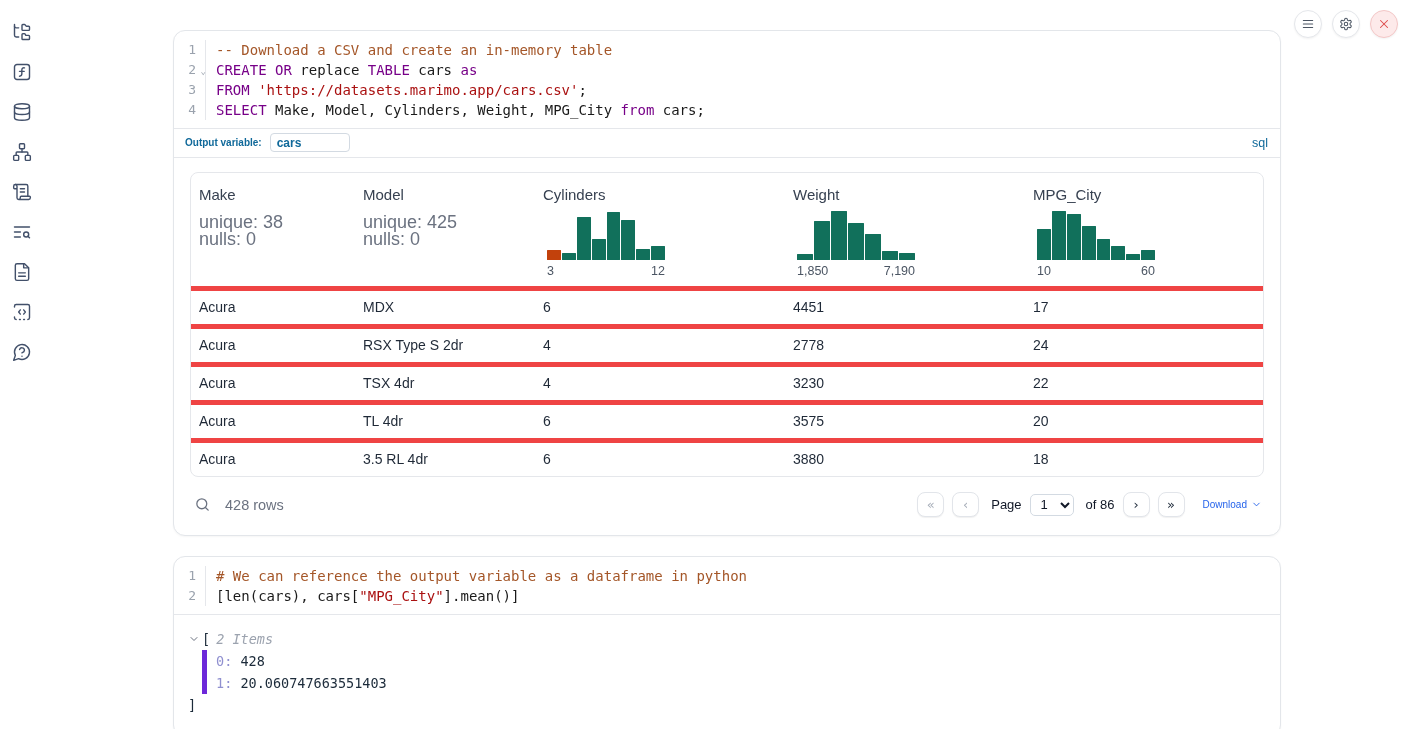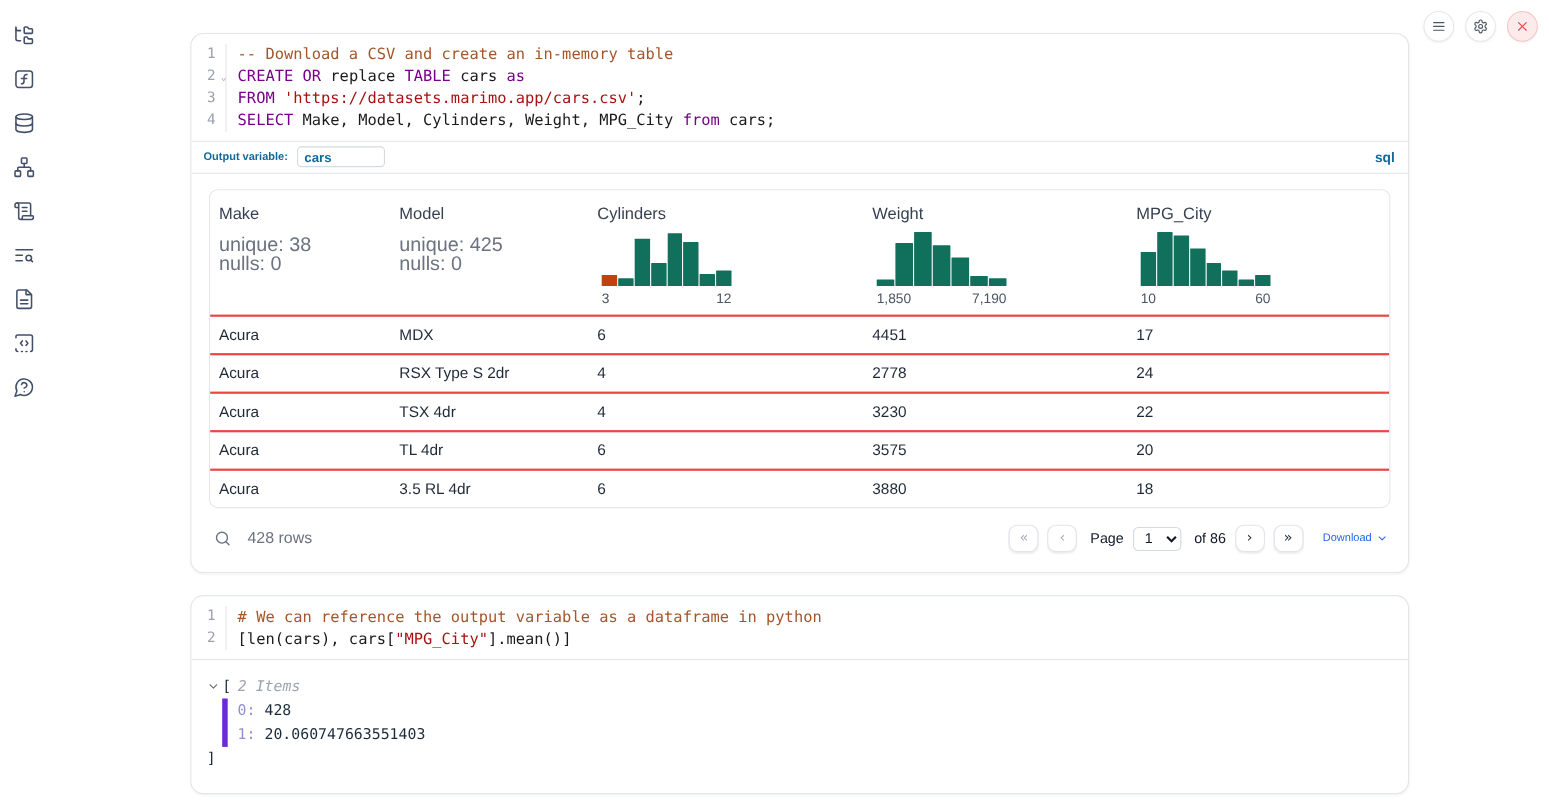--- a/index.html
+++ b/index.html
@@ -43,36 +43,36 @@
   .tok-com { color:#a45628; }
   .tok-pl  { color:#1a1a1a; }
 
   
   .outvar-row { display:flex; align-items:center; border-top:1px solid #e5e7eb;
     border-bottom:1px solid #e5e7eb; padding:4px 12px 5px 11px; }
   .outvar-label { font-size:10px; font-weight:bold; color:#10699a; }
   .outvar-input { margin-left:8px; width:80px; height:19px; border:1px solid #d3dae2;
     border-radius:4px; padding:0 6px; font-size:12px; font-weight:bold; color:#10699a;
     font-family:"Liberation Sans",sans-serif; outline:none; }
-  .lang-badge { margin-left:auto; font-size:12.5px; font-weight:bold; color:#10699a; }
+  .lang-badge { margin-left:auto; font-size:12.5px; font-weight:normal; color:#10699a; }
 
   
   .table-section { padding:14px 16px 10px 16px; }
   .data-table { border:1px solid #e5e7eb; border-radius:8px; overflow:hidden; }
   .grid-row { display:grid; grid-template-columns:164px 180px 250px 240px 1fr; }
   .thead { }
   .th { padding:13px 8px 8px 8px; }
   .th-label { font-size:15px; color:#374151; }
   .th-meta { margin-top:11px; font-size:18px; color:#6b7280; line-height:16.5px; }
   .hist-wrap { margin-left:4px; margin-top:5px; width:118px; }
   .hist { height:52px; display:flex; align-items:flex-end; gap:1px; }
   .hist-bar { flex:1; border-radius:0.5px; }
   .hist-axis { display:flex; justify-content:space-between; margin-top:4px;
     font-size:12.5px; color:#4b5563; }
-  .tr { border-top:2px solid #ef4444; }
+  .tr { border-top:5px solid #ef4444; }
   .td { padding:0 8px; font-size:14px; color:#1f2937; line-height:32px; height:33px;
     white-space:nowrap; overflow:hidden; }
 
   
   .table-footer { display:flex; align-items:center; margin-top:9px; padding:6px 2px 8px 4px; }
   .search-btn { background:none; border:none; cursor:pointer; display:flex; }
   .search-btn svg { width:17px; height:17px; stroke:#6b7280; fill:none; stroke-width:1.8;
     stroke-linecap:round; }
   .rows-count { margin-left:14px; font-size:14.5px; color:#6b7280; }
   .pager { margin-left:auto; display:flex; align-items:center; gap:8px; }

